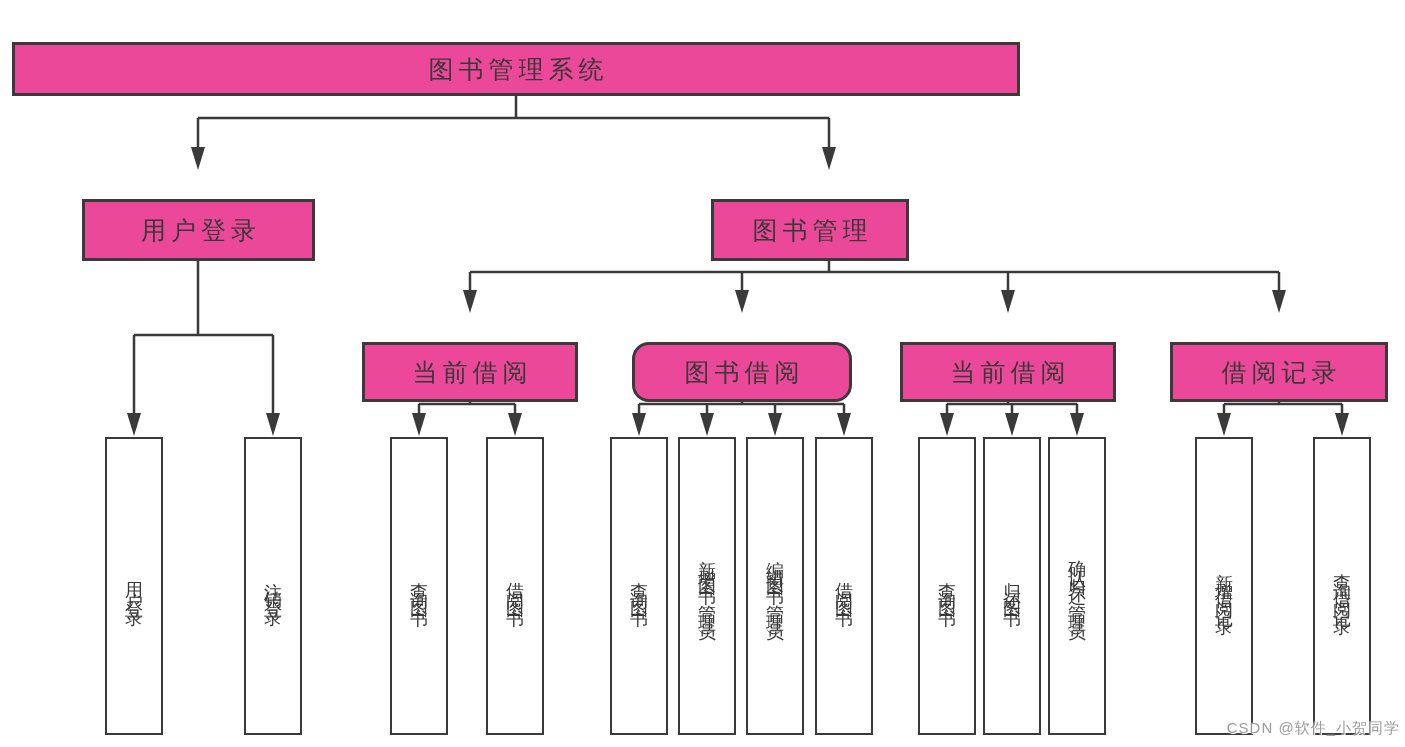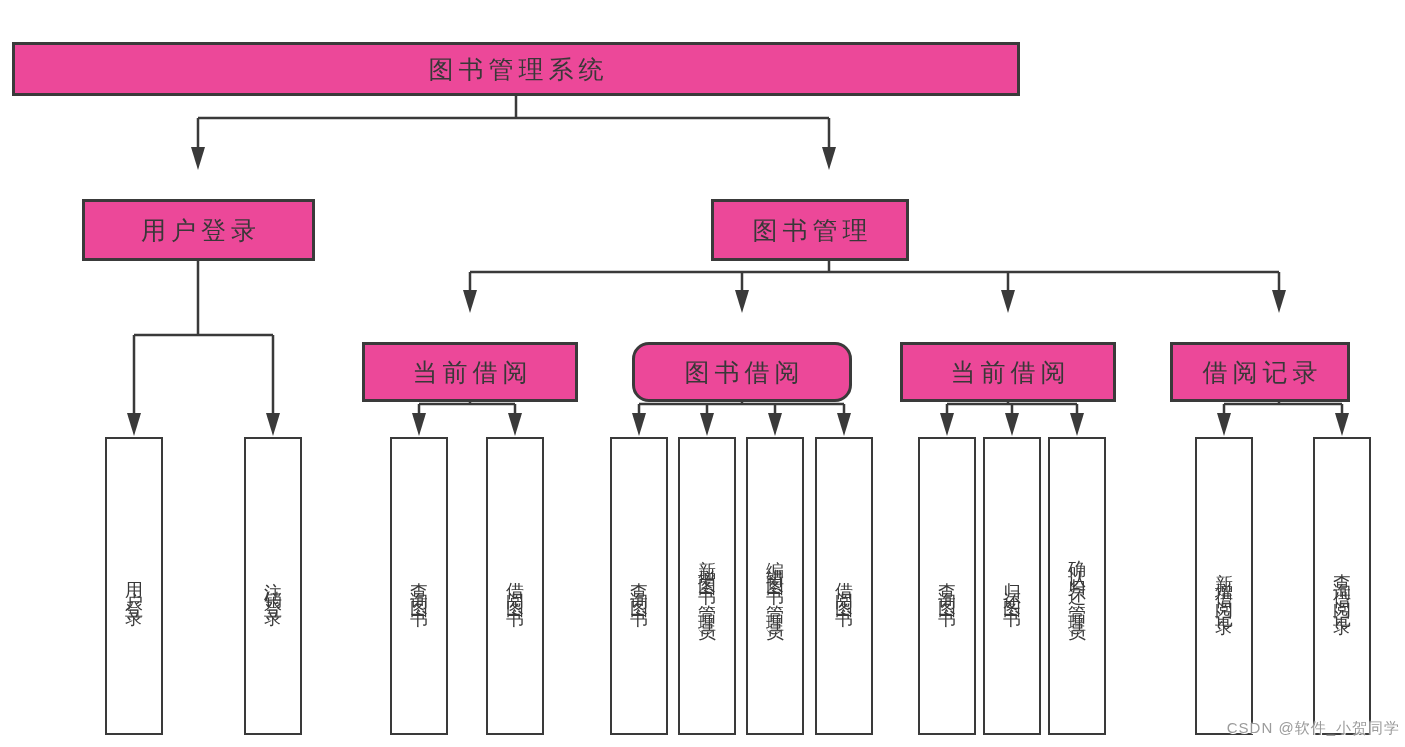--- a/index.html
+++ b/index.html
@@ -125,21 +125,21 @@
 
   <div class="hbox" style="left:362px; top:314px; width:216px; height:60px;">
     <span>当前借阅</span>
   </div>
   <div class="hbox" style="left:632px; top:314px; width:220px; height:60px;border-radius:17px;">
     <span>图书借阅</span>
   </div>
   <div class="hbox" style="left:900px; top:314px; width:216px; height:60px;">
     <span>当前借阅</span>
   </div>
-  <div class="hbox" style="left:1170px; top:314px; width:180px; height:60px;">
+  <div class="hbox" style="left:1170px; top:314px; width:218px; height:60px;">
     <span>借阅记录</span>
   </div>
 
   <div class="vbox" style="left:105px;">
     <span class="vtext">用户登录</span>
   </div>
   <div class="vbox" style="left:244px;">
     <span class="vtext">注销登录</span>
   </div>
 

